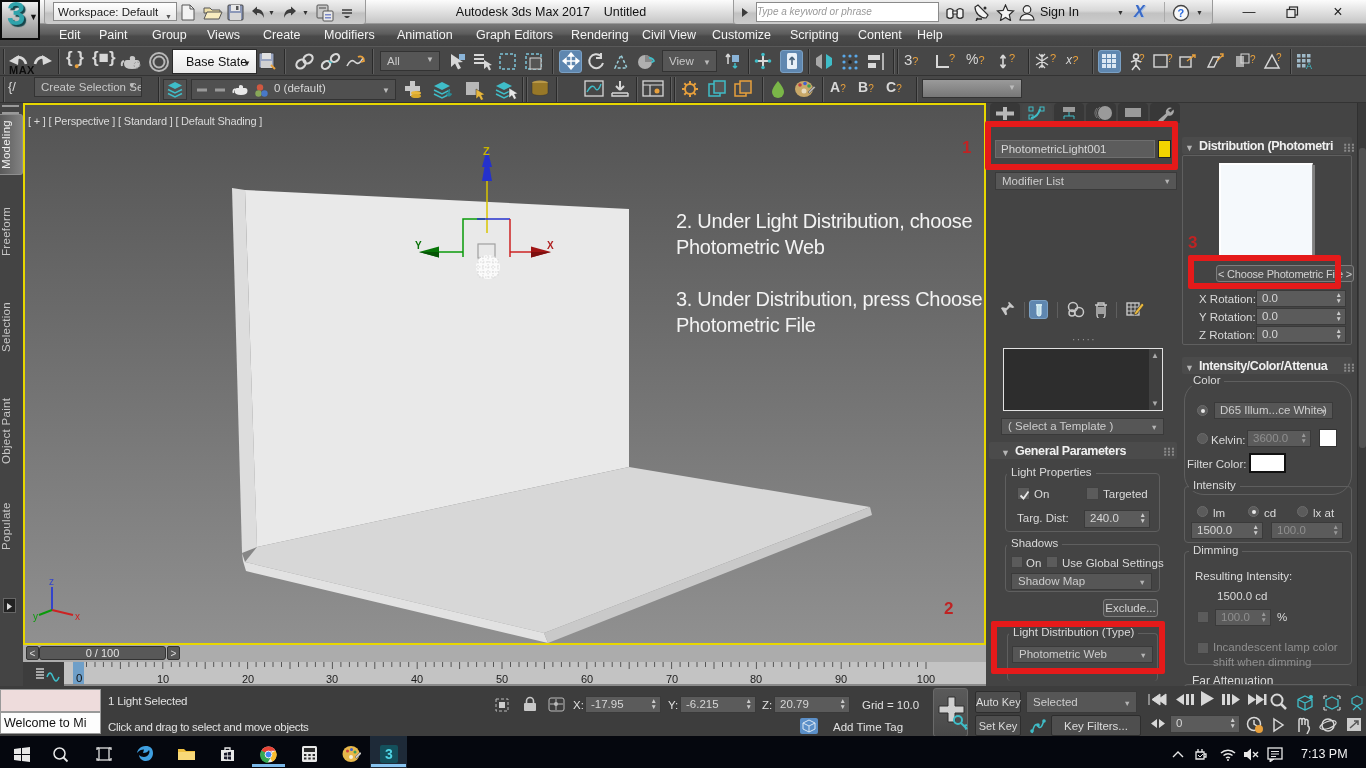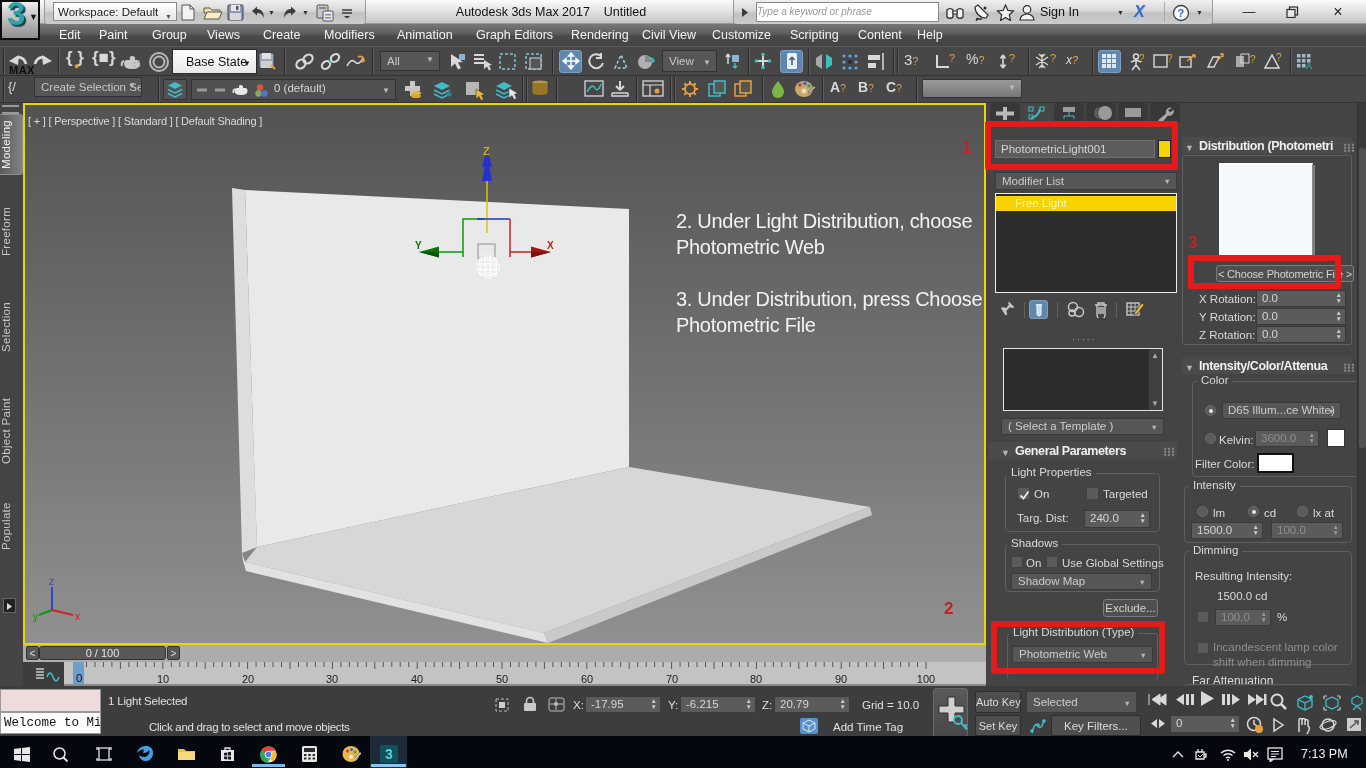--- a/index.html
+++ b/index.html
@@ -538,23 +538,20 @@
         <circle cx="14" cy="8" r="7" fill="#9a9a9a"></circle>
         <path d="M9,2 a7,7 0 0,0 0,12 M6,3 a7,7 0 0,0 0,10" stroke="#777" fill="none"></path>
       </svg>
 <div class="abs" style="left:139px;top:5px;width:16px;height:9px;background:#9a9a9a;"></div>
 <svg class="ic" style="left:170px;top:2px;" width="20" height="17">
         <path d="M16,3 a4.5,4.5 0 0,0 -6,5.5 l-7,6 a2,2 0 0,0 3,3 l6,-7 a4.5,4.5 0 0,0 5.5,-6 l-3,3 -2.5,-2.5 z" fill="#a8a8a8"></path>
       </svg>
 <div class="field" style="left:9px;top:37px;width:160px;height:18px;padding:2px 5px;">PhotometricLight001</div>
 <div class="abs" style="left:172px;top:37px;width:13px;height:18px;background:#f2d400;border:1px solid #222;"></div>
 <div class="ddown" style="left:9px;top:69px;width:182px;height:18px;padding-top:2px;">Modifier List<span class="dd">▼</span></div>
-<div class="abs" style="left:9px;top:90px;width:182px;height:100px;background:#2d2d2d;border:1px solid #ececec;">
-   <div class="abs" style="left:0;top:2px;width:180px;height:15px;background:#f7d300;color:#fff6b0;font-size:11.5px;padding:1px 0 0 19px;">Free Light</div>
-      </div>
 <svg class="ic" style="left:14px;top:197px;" width="18" height="18">
         <path d="M10,2 l6,6 -2,1 -3,-1 -4,4 1,4 -2,1 -5,-8 2,-1 4,1 3,-4 -1,-2 z" fill="#c8c8c8" transform="scale(0.9)"></path>
       </svg>
 <div class="abs" style="left:38px;top:199px;width:1px;height:16px;background:#2a2a2a;border-right:1px solid #5f5f5f;"></div>
 <div class="bluebtn" style="left:43px;top:197px;width:19px;height:19px;"></div>
 <svg class="ic" style="left:48px;top:200px;" width="10" height="14">
         <rect x="2" y="1" width="6" height="2" fill="#cfe8ee"></rect>
         <path d="M3,3 v8 a2,2 0 0,0 4,0 v-8" fill="#bfe0ea" stroke="#eaf6fa"></path>
       </svg>
 <div class="abs" style="left:71px;top:199px;width:1px;height:16px;background:#2a2a2a;border-right:1px solid #5f5f5f;"></div>
@@ -621,21 +618,21 @@
   <div class="spin" style="left:73px;top:134px;width:90px;height:17px;">0.0<span class="sarr">▲<br>▼</span></div>
   <div class="lbl" style="left:16px;top:155px;">Y Rotation:</div>
   <div class="spin" style="left:73px;top:152px;width:90px;height:17px;">0.0<span class="sarr">▲<br>▼</span></div>
   <div class="lbl" style="left:16px;top:173px;">Z Rotation:</div>
   <div class="spin" style="left:73px;top:170px;width:90px;height:17px;">0.0<span class="sarr">▲<br>▼</span></div>
 </div>
 <div class="abs" style="left:2px;top:254px;width:170px;height:17px;background:#4b4b4b;border-radius:2px;"></div>
 <div class="rarrow" style="left:5px;top:260px;">▼</div>
 <div class="rollout" style="left:19px;top:256px;width:141px;overflow:hidden;">Intensity/Color/Attenua</div>
 <div class="grip" style="left:164px;top:260px;">▪▪▪<br>▪▪▪<br>▪▪▪</div>
-<div class="group" style="left:12px;top:278px;width:168px;height:96px;">
+<div class="group" style="left:4px;top:278px;width:168px;height:114px;border-radius:20px;">
   <div class="grouplabel" style="left:4px;">Color</div>
   <div class="radio sel" style="left:12px;top:23px;"></div>
   <div class="ddown" style="left:29px;top:20px;width:119px;height:17px;padding-right:10px;padding-left:5px;">D65 Illum...ce White)<span class="dd">▼</span></div>
   <div class="radio" style="left:12px;top:51px;"></div>
   <div class="lbl" style="left:26px;top:52px;">Kelvin:</div>
   <div class="spin gray" style="left:62px;top:48px;width:64px;height:17px;">3600.0<span class="sarr">▲<br>▼</span></div>
   <div class="abs" style="left:134px;top:47px;width:18px;height:18px;background:#fff;border:1px solid #333;"></div>
   <div class="lbl" style="left:2px;top:76px;">Filter Color:</div>
   <div class="abs" style="left:64px;top:71px;width:37px;height:20px;background:#fff;border:2px solid #111;"></div>
 </div>
@@ -691,23 +688,23 @@
       <div class="rnum" style="left:608px;transform:translateX(-50%);">70</div>
       <div class="rnum" style="left:692px;transform:translateX(-50%);">80</div>
       <div class="rnum" style="left:777px;transform:translateX(-50%);">90</div>
       <div class="rnum" style="left:862px;transform:translateX(-50%);">100</div>
       <div class="abs" style="left:9px;top:0px;width:11px;height:22px;background:#6f9fc8;">
         <div style="color:#111;font-size:11.5px;position:absolute;left:3px;top:10px;">0</div>
       </div>
     </div>
 <div id="statusbar" class="abs">
 <div class="abs" style="left:0px;top:3px;width:101px;height:23px;background:#eedcdc;border:1px solid #999;"></div>
-<div class="abs" style="left:0px;top:26px;width:101px;height:22px;background:#fdfdfd;border:1px solid #999;color:#111;font-family:Liberation Mono, monospace;font-size:12.5px;padding:3px 0 0 3px;white-space:nowrap;overflow:hidden;">Welcome to Mi</div>
+<div class="abs" style="left:0px;top:26px;width:101px;height:22px;background:#fdfdfd;border:1px solid #999;color:#111;font-family:Liberation Sans, sans-serif;font-size:12.5px;padding:3px 0 0 3px;white-space:nowrap;overflow:hidden;">Welcome to Mi</div>
 <div class="sbtxt" style="left:108px;top:9px;letter-spacing:-0.2px;">1 Light Selected</div>
-<div class="sbtxt" style="left:108px;top:35px;letter-spacing:-0.3px;margin-left:41px;">Click and drag to select and move objects</div>
+<div class="sbtxt" style="left:108px;top:35px;letter-spacing:-0.3px;">Click and drag to select and move objects</div>
 <svg class="ic" style="left:494px;top:11px;" width="18" height="16">
         <rect x="2" y="2" width="12" height="12" fill="none" stroke="#bbb" stroke-dasharray="3,2"></rect>
         <rect x="5" y="5" width="6" height="6" fill="#ccc"></rect>
       </svg>
 <svg class="ic" style="left:522px;top:10px;" width="16" height="16">
         <rect x="2" y="7" width="12" height="8" rx="1" fill="#c8c8c8"></rect>
         <path d="M4.5,7 v-2 a3.5,3.5 0 0,1 7,0 v2" fill="none" stroke="#c8c8c8" stroke-width="1.6"></path>
       </svg>
 <svg class="ic" style="left:548px;top:11px;" width="18" height="16">
         <rect x="1" y="1" width="15" height="13" rx="2" fill="none" stroke="#bbb"></rect>

